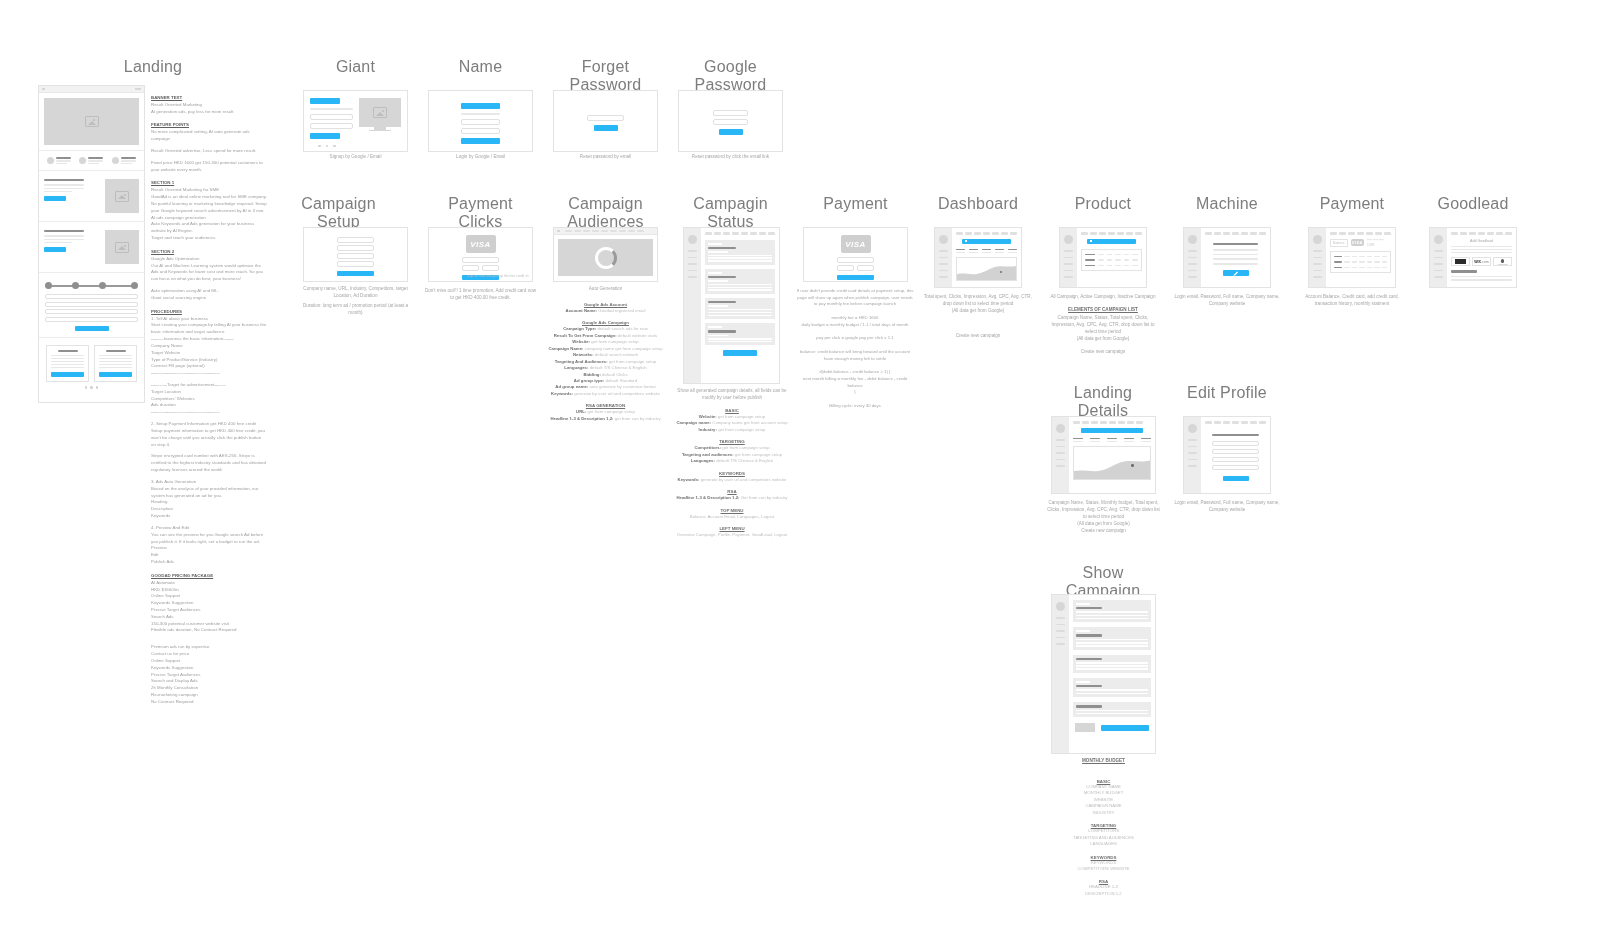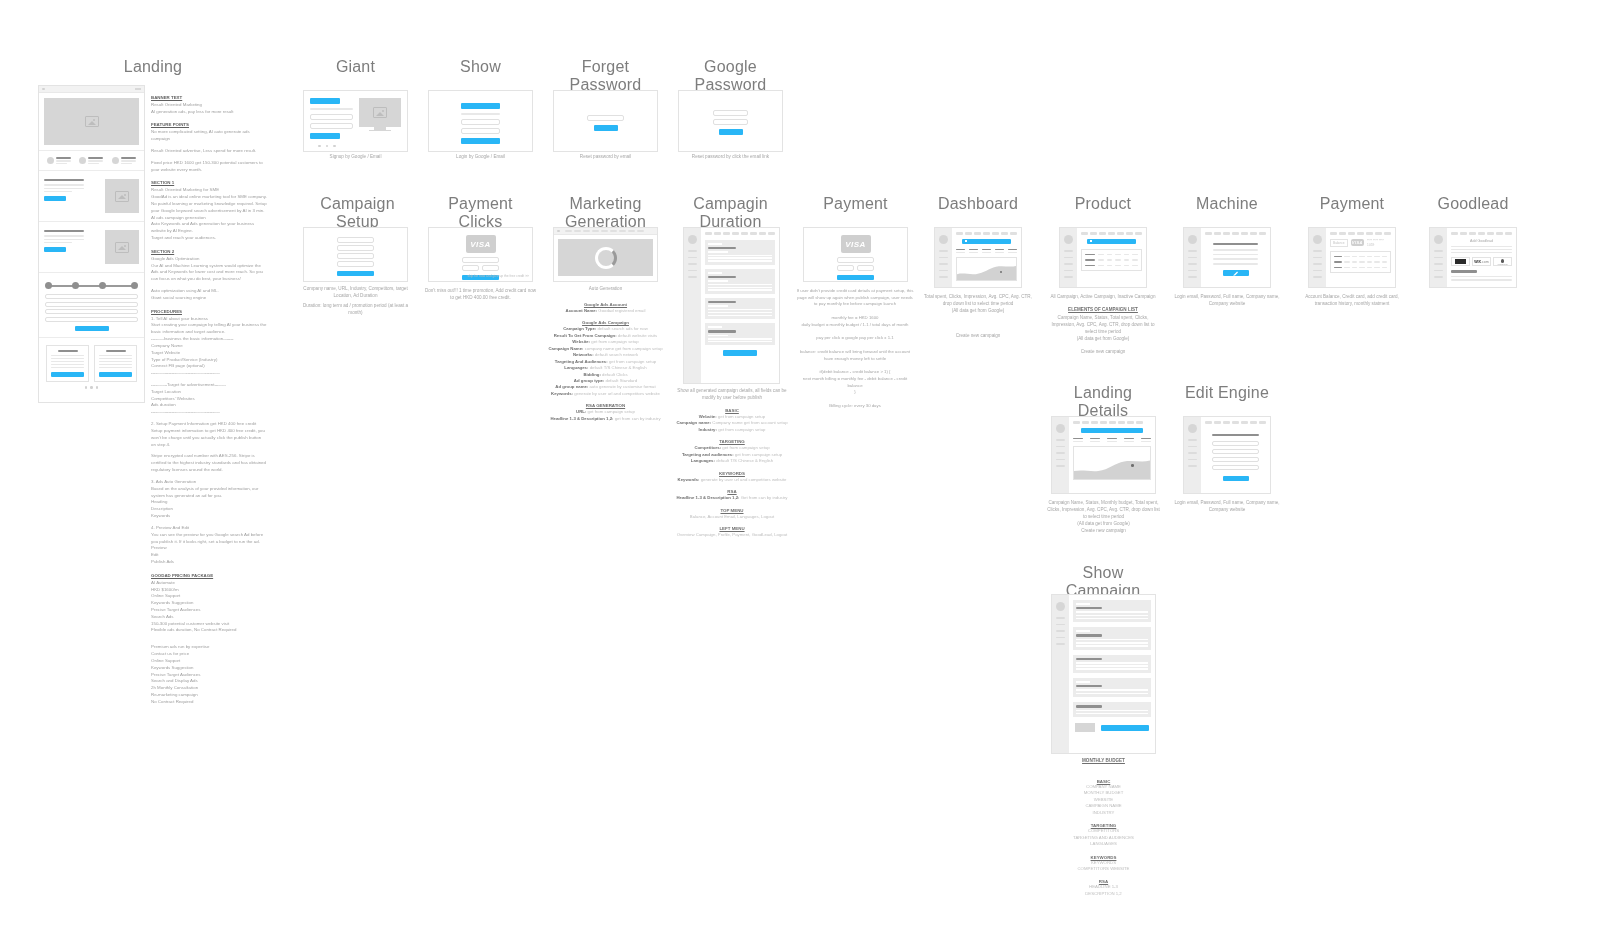--- a/index.html
+++ b/index.html
@@ -310,21 +310,21 @@
     </div>
     <div style="position:absolute;bottom:4px;left:14px;display:flex;gap:5px;">
       <span class="dot"></span>
       <span class="dot"></span>
       <span class="dot"></span>
     </div>
   </div>
   <div class="cap" style="position:absolute;left:303px;top:154px;width:105px;">Signup by Google / Email</div>
 
   <div style="position:absolute;left:428px;top:58px;width:105px;">
-    <div class="title">Show</div>
+    <div class="title">Name</div>
   </div>
   <div class="frame" style="position:absolute;left:428px;top:90px;width:105px;height:62px;">
     <div style="padding:12px 32px;">
       <div class="blue" style="height:6px;border-radius:1px;margin-bottom:4px;"></div>
       <div class="bar" style="height:1.6px;margin-bottom:4px;"></div>
       <div class="inputline" style="height:6px;margin-bottom:3px;"></div>
       <div class="inputline" style="height:6px;margin-bottom:4px;"></div>
       <div class="blue" style="height:6px;border-radius:1px;"></div>
     </div>
   </div>
@@ -346,21 +346,21 @@
   </div>
   <div class="frame" style="position:absolute;left:678px;top:90px;width:105px;height:62px;">
     <div style="padding:19px 34px;">
       <div class="inputline" style="height:6px;margin-bottom:3px;"></div>
       <div class="inputline" style="height:6px;margin-bottom:4px;"></div>
       <div class="blue" style="width:24px;height:6px;border-radius:1px;margin:0 auto;"></div>
     </div>
   </div>
   <div class="cap" style="position:absolute;left:678px;top:154px;width:105px;">Reset password by click the email link</div>
 
-  <div style="position:absolute;left:305px;top:195px;width:105px;">
+  <div style="position:absolute;left:286px;top:195px;width:105px;">
     <div class="title">Campaign Setup</div>
   </div>
   <div class="frame" style="position:absolute;left:303px;top:227px;width:105px;height:55px;">
     <div style="padding:9px 33px;">
       <div class="inputline" style="height:5.5px;margin-bottom:2.5px;"></div>
       <div class="inputline" style="height:5.5px;margin-bottom:2.5px;"></div>
       <div class="inputline" style="height:5.5px;margin-bottom:2.5px;"></div>
       <div class="inputline" style="height:5.5px;margin-bottom:4px;"></div>
       <div class="blue" style="height:5.5px;border-radius:1px;"></div>
     </div>
@@ -379,21 +379,21 @@
         <div class="inputline" style="height:5.5px;flex:1;"></div>
         <div class="inputline" style="height:5.5px;flex:1;"></div>
       </div>
       <div class="blue" style="height:5.5px;border-radius:1px;"></div>
     </div>
   </div>
   <div style="position:absolute;left:428px;top:274px;width:105px;font-size:3.3px;text-align:right;padding-right:4px;color:#bdbdbd;font-family:'Liberation Sans',sans-serif;">skip for now and give up the free credit &gt;&gt;</div>
   <div class="cap" style="position:absolute;left:423px;top:288px;width:115px;">Don't miss out!!! 1 time promotion, Add credit card now to get HKD 400.00 free credit.</div>
 
   <div style="position:absolute;left:553px;top:195px;width:105px;">
-    <div class="title">Marketing Generation</div>
+    <div class="title">Campaign Audiences</div>
   </div>
   <div class="frame" style="position:absolute;left:553px;top:227px;width:105px;height:55px;">
     <div class="browserbar">
       <span class="dot"></span>
       <span class="dashline" style="margin-left:3px;">
           <i></i>
           <i></i>
           <i></i>
           <i></i>
           <i></i>
@@ -424,21 +424,21 @@
         <div style="font-size: 4.3px; line-height: 1.5; text-align: center; color: rgb(189, 189, 189); font-family: &quot;Liberation Sans&quot;, sans-serif;"><b style="color: rgb(111, 111, 111); font-weight: 700;">Ad group type: </b>default Standard</div>
         <div style="font-size: 4.3px; line-height: 1.5; text-align: center; color: rgb(189, 189, 189); font-family: &quot;Liberation Sans&quot;, sans-serif;"><b style="color: rgb(111, 111, 111); font-weight: 700;">Ad group name: </b>auto generate by customise format</div>
         <div style="font-size: 4.3px; line-height: 1.5; text-align: center; color: rgb(189, 189, 189); font-family: &quot;Liberation Sans&quot;, sans-serif;"><b style="color: rgb(111, 111, 111); font-weight: 700;">Keywords: </b>generate by user url and competitors website</div>
         <div style="font-size: 4.4px; font-weight: 700; color: rgb(111, 111, 111); text-decoration: underline; text-align: center; margin: 6px 0px 1px; font-family: &quot;Liberation Sans&quot;, sans-serif;">RSA GENERATION</div>
         <div style="font-size: 4.3px; line-height: 1.5; text-align: center; color: rgb(189, 189, 189); font-family: &quot;Liberation Sans&quot;, sans-serif;"><b style="color: rgb(111, 111, 111); font-weight: 700;">URL: </b>get from campaign setup</div>
         <div style="font-size: 4.3px; line-height: 1.5; text-align: center; color: rgb(189, 189, 189); font-family: &quot;Liberation Sans&quot;, sans-serif;"><b style="color: rgb(111, 111, 111); font-weight: 700;">Headline 1-3 &amp; Description 1,2: </b>get from can by industry</div>
       </div>
   </div>
 
   <div style="position:absolute;left:678px;top:195px;width:105px;">
-    <div class="title">Campagin Duration</div>
+    <div class="title">Campagin Status</div>
   </div>
   <div class="frame" style="position:absolute;left:683px;top:227px;width:97px;height:157px;">
     <div style="display:flex;height:100%;">
       <div class="sidebar-col">
         <div class="sb-av"></div>
         <div class="sb-l"></div>
         <div class="sb-l"></div>
         <div class="sb-l"></div>
         <div class="sb-l"></div>
         <div class="sb-l"></div>
@@ -860,21 +860,21 @@
           <span style="position:absolute;right:16px;top:17px;width:2.6px;height:2.6px;border-radius:50%;background:#6f6f6f;"></span>
         </div>
       </div>
     </div>
   </div>
   <div class="cap" style="position:absolute;left:1046px;top:500px;width:115px;white-space:pre-line;">Campaign Name, Status, Monthly budget, Total spent, Clicks, Impression, Avg. CPC, Avg. CTR, drop down list to select time period
 (All data get from Google)</div>
   <div class="cap" style="position:absolute;left:1046px;top:528px;width:115px;">Create new campaign</div>
 
   <div style="position:absolute;left:1177px;top:384px;width:100px;">
-    <div class="title">Edit Engine</div>
+    <div class="title">Edit Profile</div>
   </div>
   <div class="frame" style="position:absolute;left:1183px;top:416px;width:88px;height:78px;">
     <div style="display:flex;height:100%;">
       <div class="sidebar-col">
         <div class="sb-av"></div>
         <div class="sb-l"></div>
         <div class="sb-l"></div>
         <div class="sb-l"></div>
         <div class="sb-l"></div>
         <div class="sb-l"></div>

